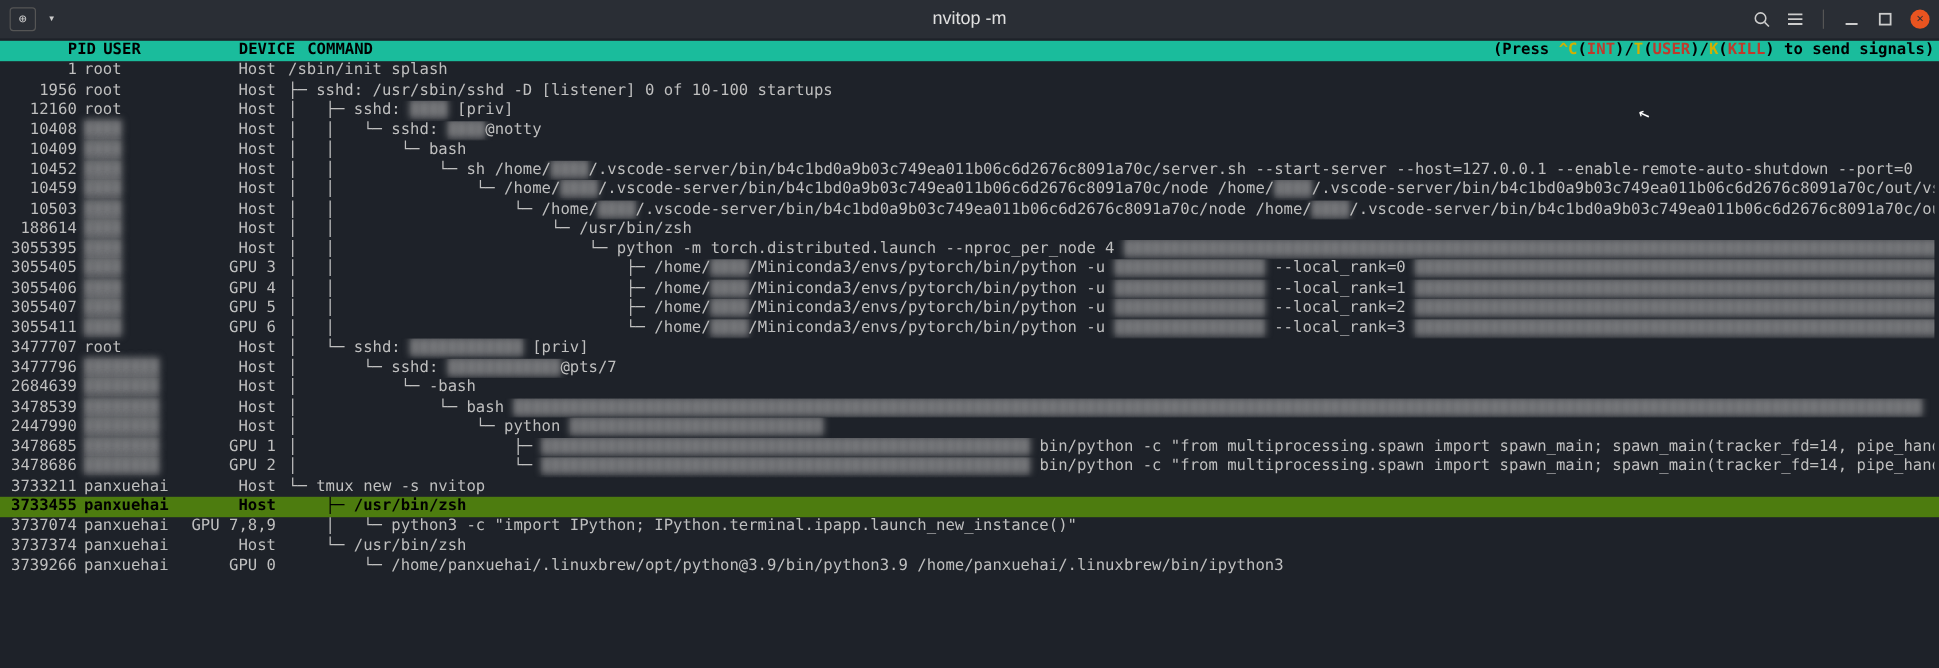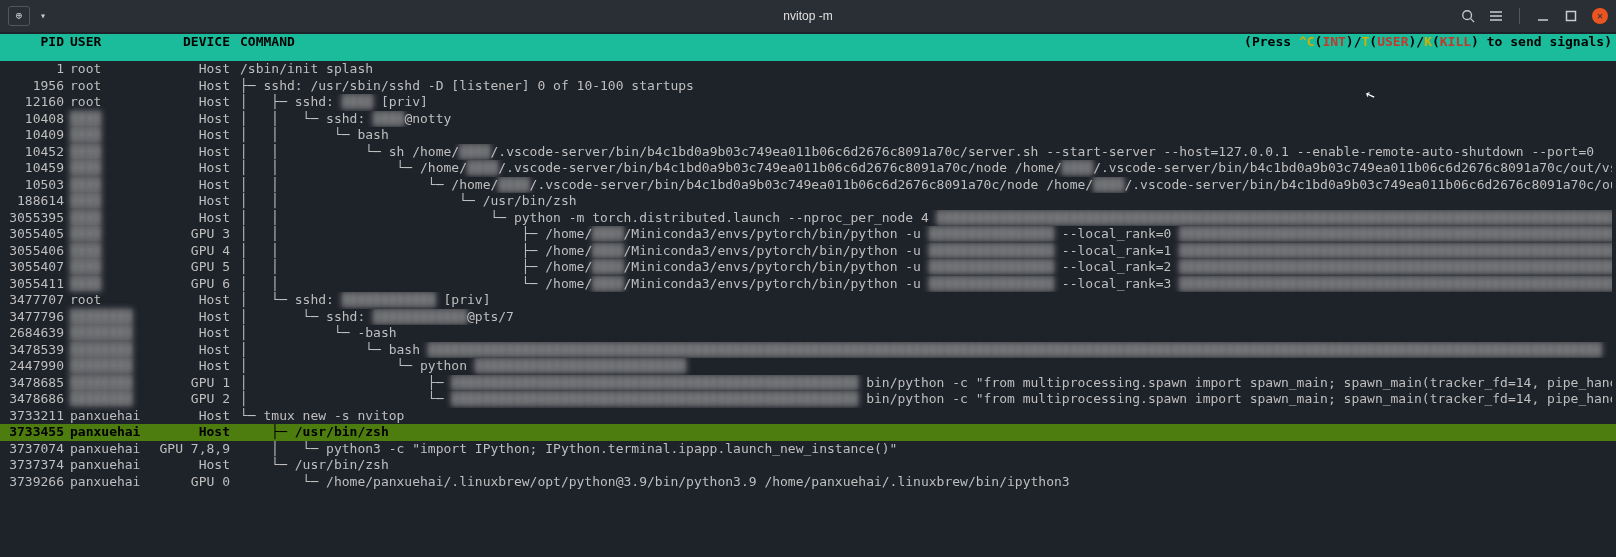--- a/index.html
+++ b/index.html
@@ -29,21 +29,21 @@
     display: flex; align-items: center; justify-content: center;
     color: #ccc;
     font-size: 11px;
   }
   .dropdown-arrow { color: #ccc; font-size: 10px; padding: 0 4px; }
   .title {
     position: absolute;
     left: 50%;
     transform: translateX(-50%);
     color: #e0e0e0;
-    font-size: 12px;
+    font-size: 15px;
     font-family: -apple-system, BlinkMacSystemFont, sans-serif;
   }
   .right-controls {
     margin-left: auto;
     display: flex;
     align-items: center;
     gap: 14px;
     color: #ccc;
   }
   .divider {
@@ -58,22 +58,22 @@
   }
   .terminal {
     padding: 2px 0 0 0;
   }
   .header-row {
     background: #1abc9c;
     color: #000;
     display: flex;
     white-space: pre;
     font-weight: bold;
-    padding: 0 4px 0 0;
-    height: 27px;
+    padding: 0 4px 0 16px;
+    height: 17px;
     align-items: flex-start;
   }
   .header-row .cols { flex: 0 0 auto; }
   .header-row .hint { margin-left: auto; }
   .hint .k1 { color: #d4af00; }
   .hint .k2 { color: #c0392b; }
   .row {
     display: flex;
     white-space: pre;
     height: 16.5px;

